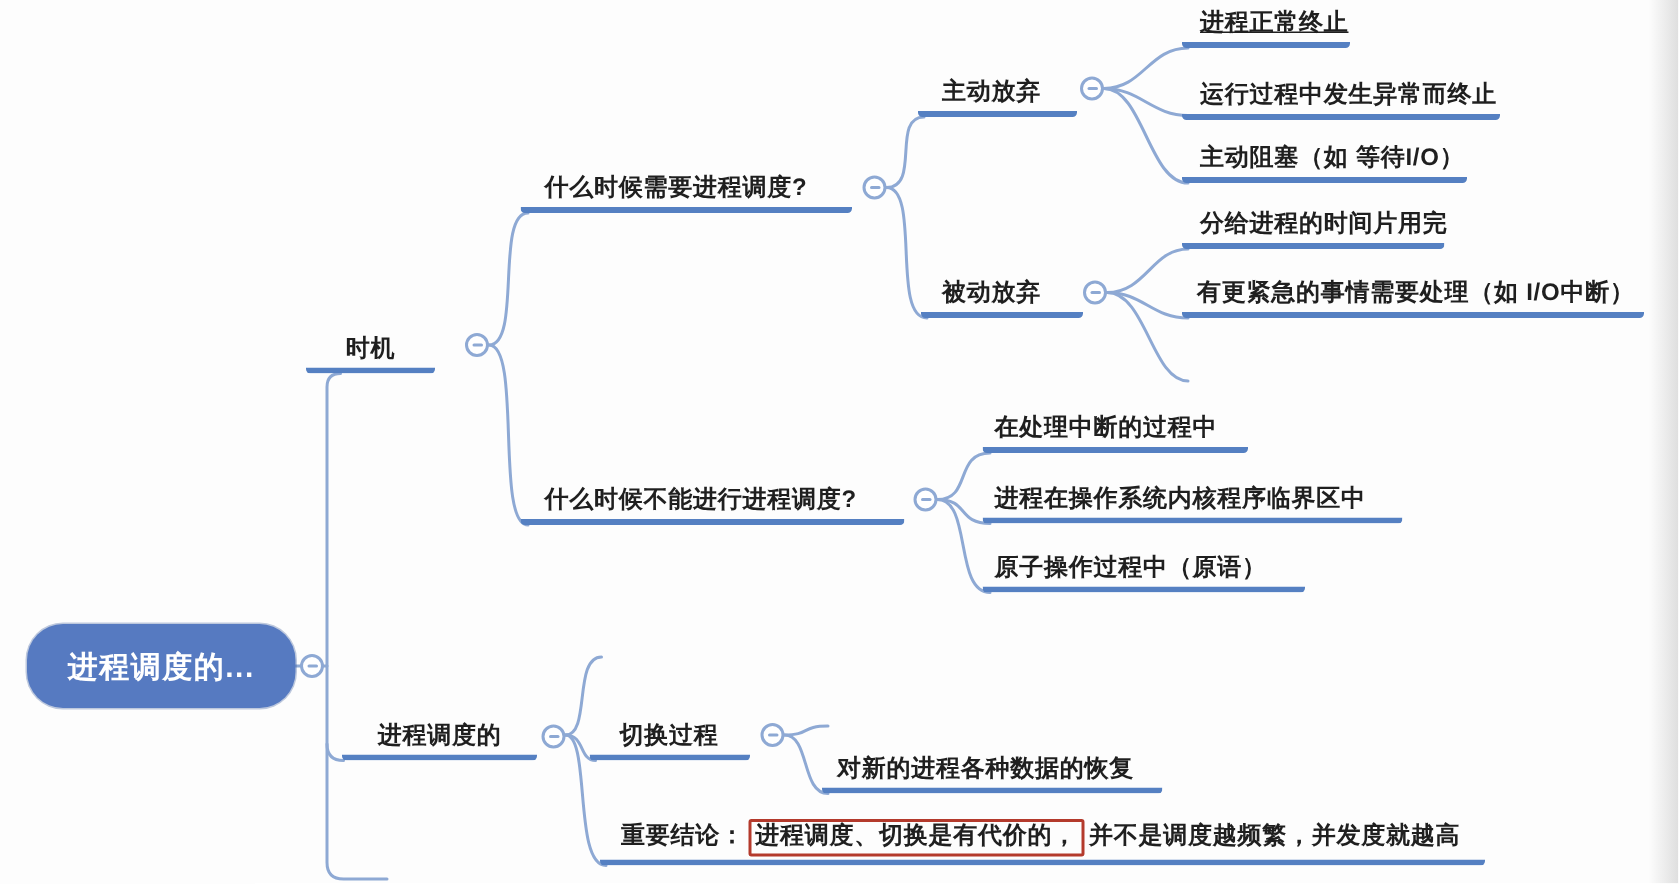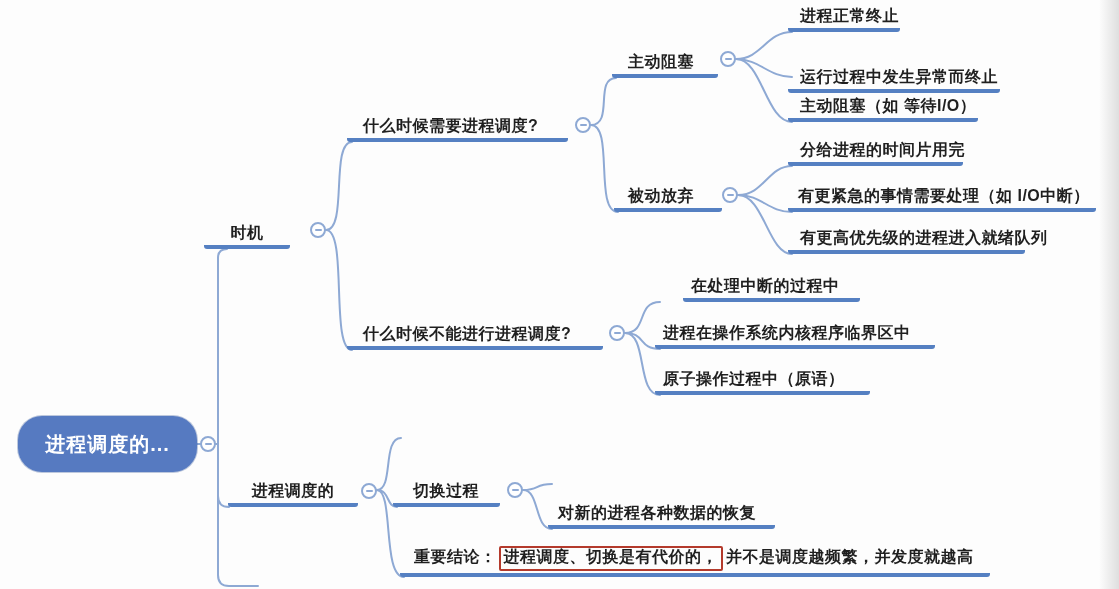--- a/index.html
+++ b/index.html
@@ -80,52 +80,49 @@
 
   <div class="node center" style="left:204px;top:223px;width:86px;">
     <span>时机</span>
   </div>
 
   <div class="node" style="left:347px;top:116px;width:221px;padding-left:16px;">
     <span>什么时候需要进程调度?</span>
   </div>
 
   <div class="node" style="left:612px;top:52px;width:106px;padding-left:16px;">
-    <span>主动阻塞</span>
+    <span>主动放弃</span>
   </div>
 
-  <div class="node" style="left:788px;top:6px;width:112px;padding-left:12px;">
+  <div class="node" style="left:788px;top:6px;width:112px;padding-left:12px;text-decoration:underline;">
     <span>进程正常终止</span>
   </div>
-  <div class="node" style="left:788px;top:67px;width:212px;padding-left:12px;">
+  <div class="node" style="left:788px;top:54px;width:212px;padding-left:12px;">
     <span>运行过程中发生异常而终止</span>
   </div>
   <div class="node" style="left:788px;top:96px;width:190px;padding-left:12px;">
     <span>主动阻塞（如 等待I/O）</span>
   </div>
 
   <div class="node" style="left:614px;top:186px;width:108px;padding-left:14px;">
     <span>被动放弃</span>
   </div>
 
   <div class="node" style="left:788px;top:140px;width:175px;padding-left:12px;">
     <span>分给进程的时间片用完</span>
   </div>
   <div class="node" style="left:788px;top:186px;width:308px;padding-left:10px;">
     <span>有更紧急的事情需要处理（如 I/O中断）</span>
   </div>
-  <div class="node" style="left:788px;top:228px;width:237px;padding-left:12px;">
-    <span>有更高优先级的进程进入就绪队列</span>
-  </div>
 
   <div class="node" style="left:347px;top:324px;width:256px;padding-left:16px;">
     <span>什么时候不能进行进程调度?</span>
   </div>
 
-  <div class="node" style="left:655px;top:276px;width:177px;padding-left:8px;margin-left:28px;">
+  <div class="node" style="left:655px;top:276px;width:177px;padding-left:8px;">
     <span>在处理中断的过程中</span>
   </div>
   <div class="node" style="left:655px;top:323px;width:280px;padding-left:8px;">
     <span>进程在操作系统内核程序临界区中</span>
   </div>
   <div class="node" style="left:655px;top:369px;width:215px;padding-left:8px;">
     <span>原子操作过程中（原语）</span>
   </div>
 
   <div class="node center" style="left:228px;top:481px;width:130px;">

